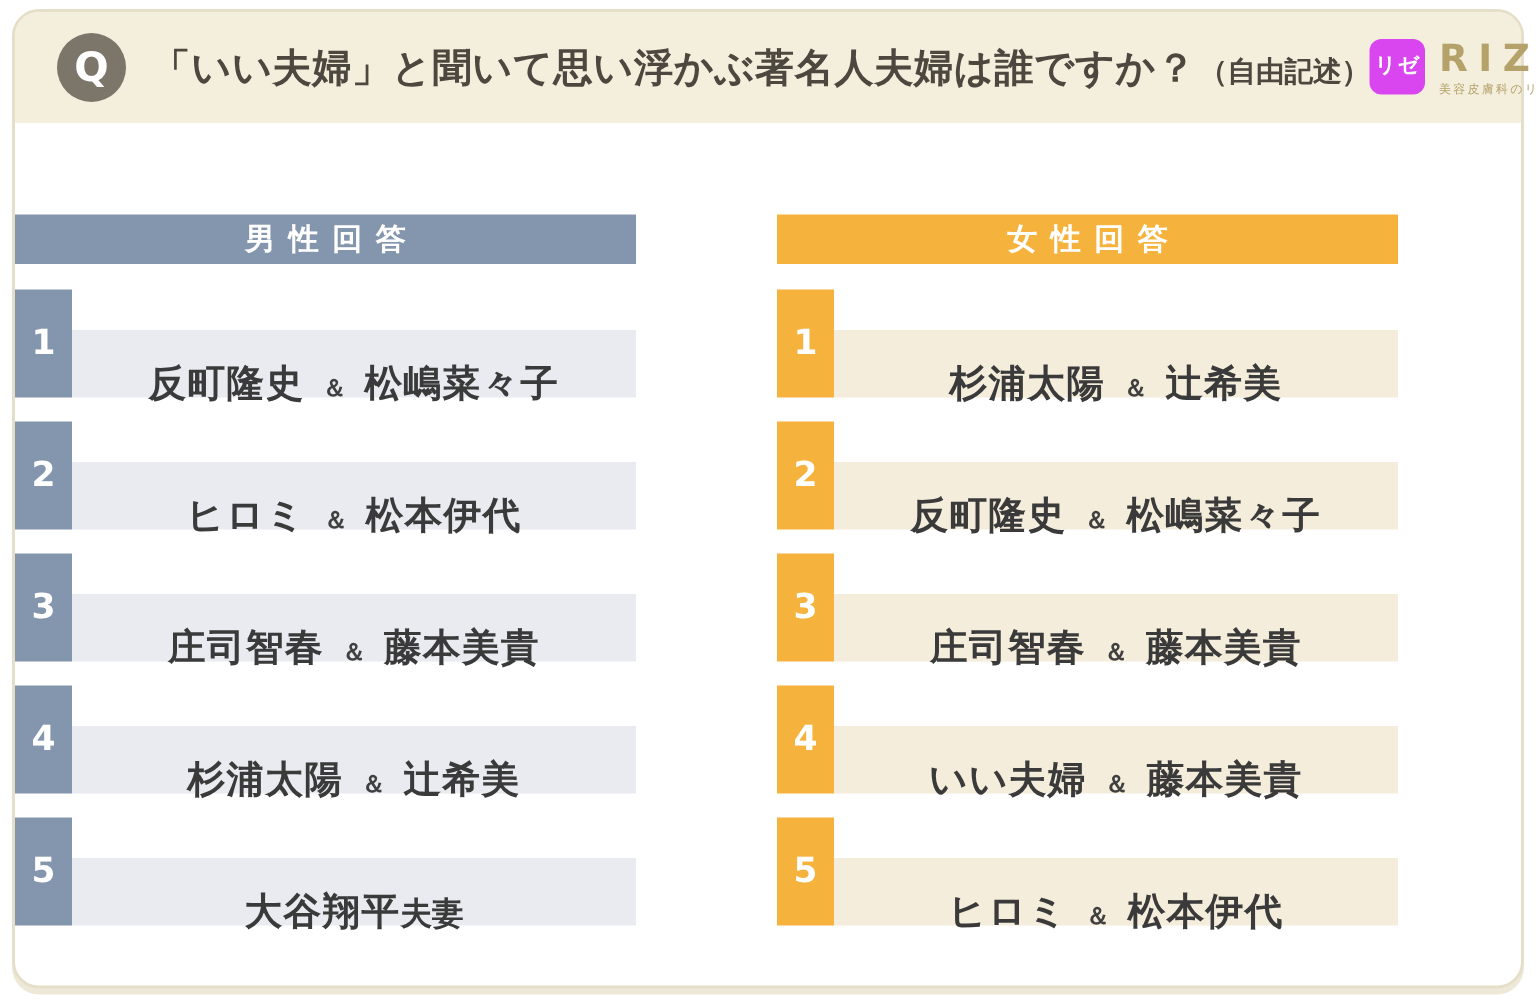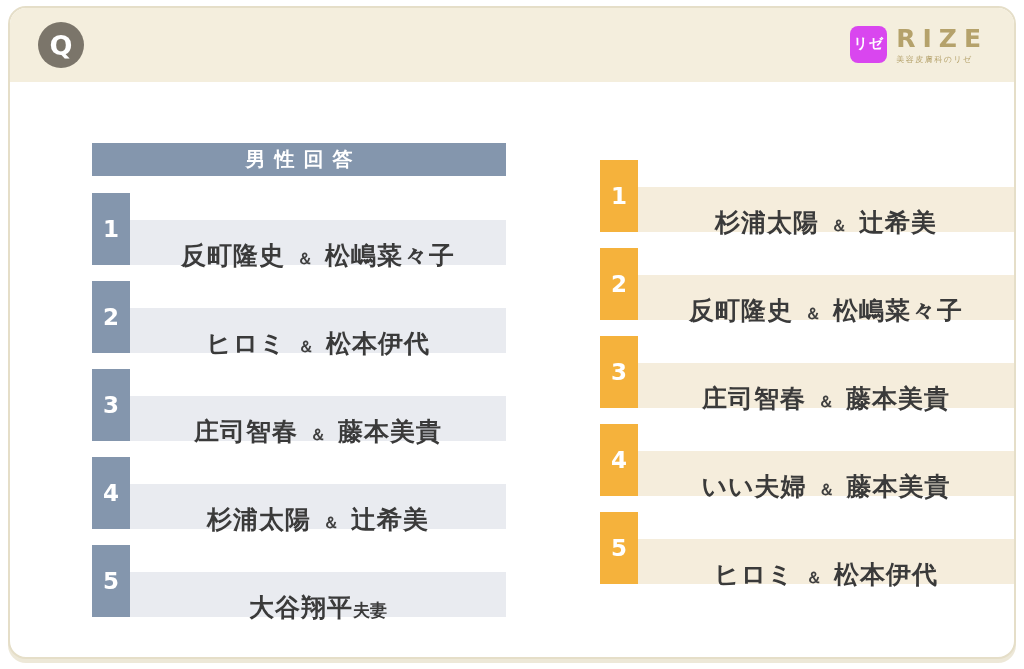--- a/index.html
+++ b/index.html
@@ -50,21 +50,21 @@
   .logo-text{display:flex;flex-direction:column;align-items:flex-start;}
   .logo-name{
     font-size:25px;font-weight:600;color:#b5a26b;
     letter-spacing:7px;line-height:26px;
   }
   .logo-tagline{
     font-size:8px;color:#b5a26b;letter-spacing:1.5px;margin-top:2px;
   }
   
   .content{
-    display:flex;justify-content:flex-end;gap:94px;
+    display:flex;justify-content:flex-start;gap:94px;
     padding-top:61px;
   }
   .col{width:414px;}
   .col-header{
     height:33px;background:var(--accent);
     display:flex;align-items:center;justify-content:center;
     color:#ffffff;font-size:20px;font-weight:bold;
     letter-spacing:0.45em;text-indent:0.45em;
   }
   .rows{margin-top:17px;display:flex;flex-direction:column;gap:16px;}
@@ -73,30 +73,34 @@
     width:38px;flex:0 0 auto;background:var(--accent);
     color:#ffffff;font-size:23px;font-weight:bold;
     display:flex;align-items:center;justify-content:center;
   }
   .row-main{
     flex:1;background:var(--rowbg);
     text-align:center;line-height:72px;white-space:nowrap;margin-top:27px;
   }
   .nm{font-size:25px;font-weight:bold;color:#3a3a3a;letter-spacing:1px;}
   .amp{font-size:16px;font-weight:bold;color:#3f3f3f;margin:0 12px;}
-  .sfx{font-size:17px;font-weight:bold;color:#3a3a3a;}
+  .sfx{font-size:21px;font-weight:bold;color:#3a3a3a;}
   .nm:empty,.amp:empty,.sfx:empty{display:none;}
 </style>
 </head>
 <body>
 
 <div class="card">
 
   <div class="card-header">
     <div class="q-circle">Q</div>
+    <div class="title-wrap">
+      <span class="q-title">「いい夫婦」と聞いて思い浮かぶ著名人夫婦は誰ですか？</span>
+      <span class="q-note">（自由記述）</span>
+    </div>
     <div class="logo">
       <div class="logo-mark">リゼ</div>
       <div class="logo-text">
         <span class="logo-name">RIZE</span>
         <span class="logo-tagline">美容皮膚科のリゼ</span>
       </div>
     </div>
   </div>
 
   <div class="content">
@@ -121,20 +125,21 @@
           <div class="row-main"><span class="nm">杉浦太陽</span><span class="amp">＆</span><span class="nm">辻希美</span></div>
         </div>
         <div class="row">
           <div class="rank">5</div>
           <div class="row-main"><span class="nm">大谷翔平</span><span class="sfx">夫妻</span></div>
         </div>
       </div>
     </div>
 
     <div class="col" style="--accent: #f5b23c; --rowbg: #f5eddc;">
+      <div class="col-header">女性回答</div>
       <div class="rows">
         <div class="row">
           <div class="rank">1</div>
           <div class="row-main"><span class="nm">杉浦太陽</span><span class="amp">＆</span><span class="nm">辻希美</span></div>
         </div>
         <div class="row">
           <div class="rank">2</div>
           <div class="row-main"><span class="nm">反町隆史</span><span class="amp">＆</span><span class="nm">松嶋菜々子</span></div>
         </div>
         <div class="row">

